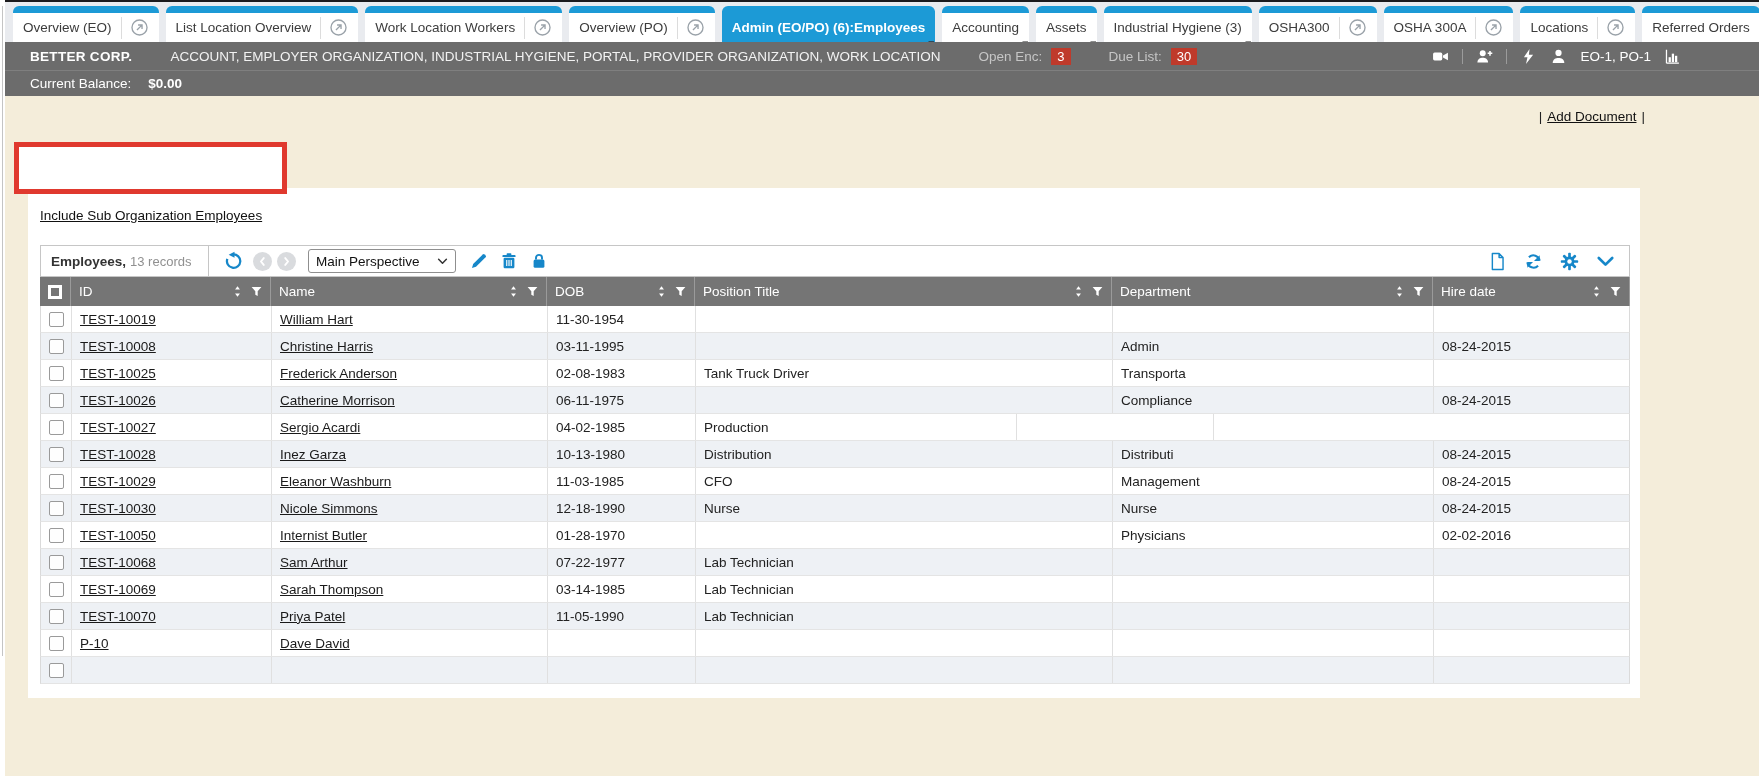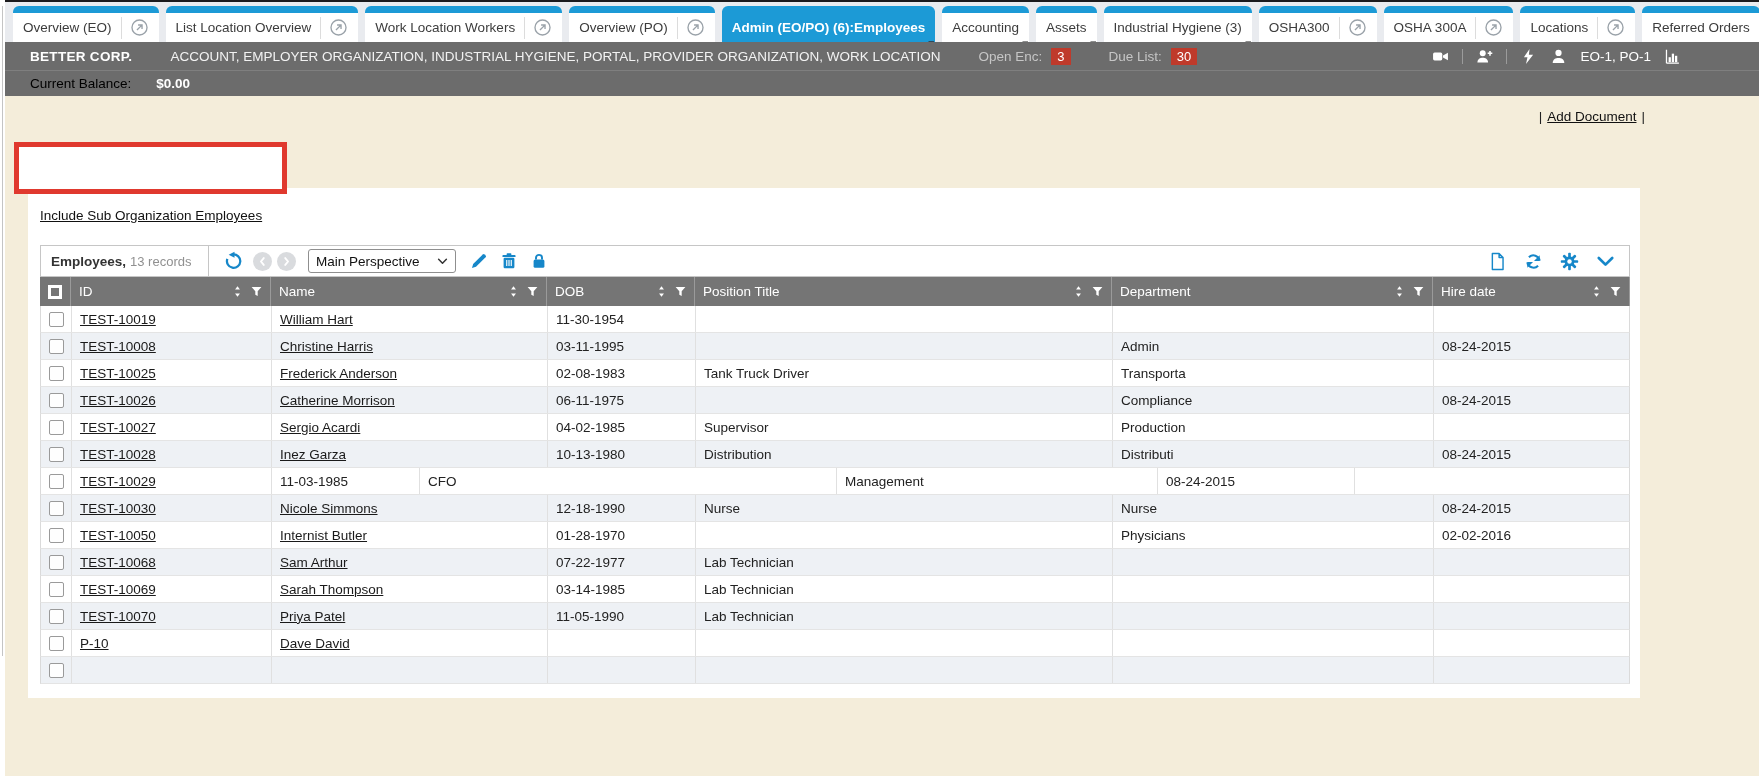--- a/index.html
+++ b/index.html
@@ -25,21 +25,21 @@
   .menu{color:#f2f2f2;}
   .enc-label{color:#c6c6c6;margin-left:38px;}
   .badge{background:#bf3a2b;color:#fff;padding:1px 6px;margin-left:9px;font-size:13px;}
   .bar-icons{margin-left:auto;display:flex;align-items:center;gap:13px;padding-right:78px;color:#fff;}
   .bar-icons .i{font-size:17px;}
   .vdiv{width:1px;height:15px;background:#9b9b9b;}
   .user-badge{font-size:13.5px;}
 
   
   .bar2{position:absolute;left:0;top:70px;width:1759px;height:26px;background:#6c6c6c;border-top:1px solid #7f7f7f;display:flex;align-items:center;padding-left:30px;box-sizing:border-box;font-size:13.5px;}
-  .bal-label{color:#000000;margin-right:25px;}
+  .bal-label{color:#ffffff;margin-right:17px;}
   .bal-value{color:#fff;font-weight:bold;}
 
   
   .content{position:absolute;left:0;top:96px;width:1759px;height:680px;background:#f4edda;}
   .adddoc{position:absolute;top:13px;right:114px;font-size:13.5px;color:#222;}
   .adddoc a{color:#111;text-decoration:underline;margin:0 5px;cursor:pointer;}
 
   .white-patch{position:absolute;left:19px;top:50px;width:266px;height:44px;background:#fff;}
 
   .panel-header{position:absolute;left:28px;top:52px;width:1612px;height:40px;background:#f2f3f6;display:flex;align-items:center;box-sizing:border-box;padding:0 8px 0 10px;}
@@ -489,21 +489,20 @@
             <div class="td-cb">
               <div class="cb"></div>
             </div>
             <div class="td" style="width: 200px;">
               <a class="cell-link">TEST-10027</a>
             </div>
             <div class="td" style="width: 276px;">
               <a class="cell-link">Sergio Acardi</a>
             </div>
             <div class="td" style="width: 148px;">04-02-1985</div>
-            <div class="td" style="width: 417px;">Supervisor</div>
             <div class="td" style="width: 321px;">Production</div>
             <div class="td" style="width: 197px;"></div>
           </div>
           <div class="tr alt">
             <div class="td-cb">
               <div class="cb"></div>
             </div>
             <div class="td" style="width: 200px;">
               <a class="cell-link">TEST-10028</a>
             </div>
@@ -514,20 +513,23 @@
             <div class="td" style="width: 417px;">Distribution</div>
             <div class="td" style="width: 321px;">Distributi</div>
             <div class="td" style="width: 197px;">08-24-2015</div>
           </div>
           <div class="tr">
             <div class="td-cb">
               <div class="cb"></div>
             </div>
             <div class="td" style="width: 200px;">
               <a class="cell-link">TEST-10029</a>
+            </div>
+            <div class="td" style="width: 276px;">
+              <a class="cell-link">Eleanor Washburn</a>
             </div>
             <div class="td" style="width: 148px;">11-03-1985</div>
             <div class="td" style="width: 417px;">CFO</div>
             <div class="td" style="width: 321px;">Management</div>
             <div class="td" style="width: 197px;">08-24-2015</div>
           </div>
           <div class="tr alt">
             <div class="td-cb">
               <div class="cb"></div>
             </div>

